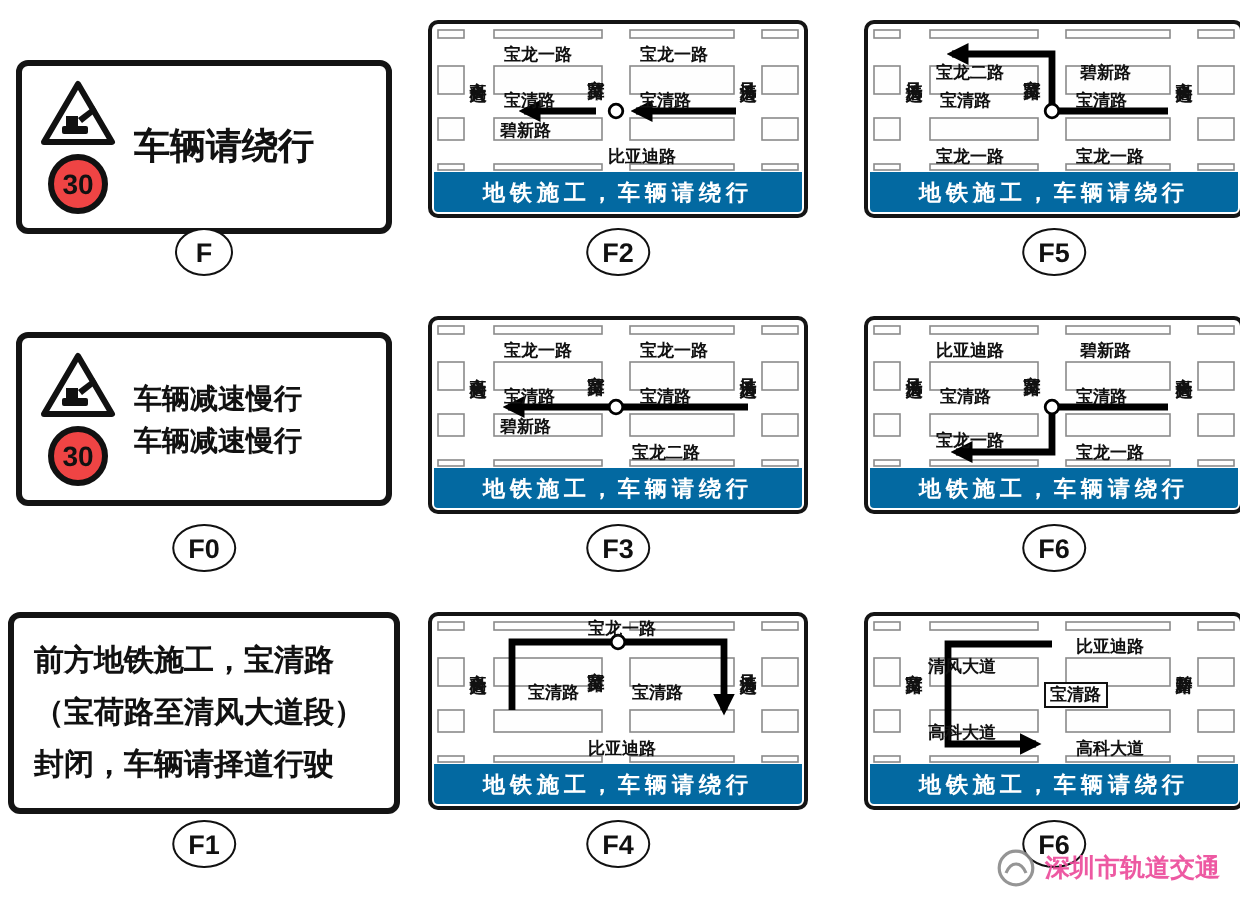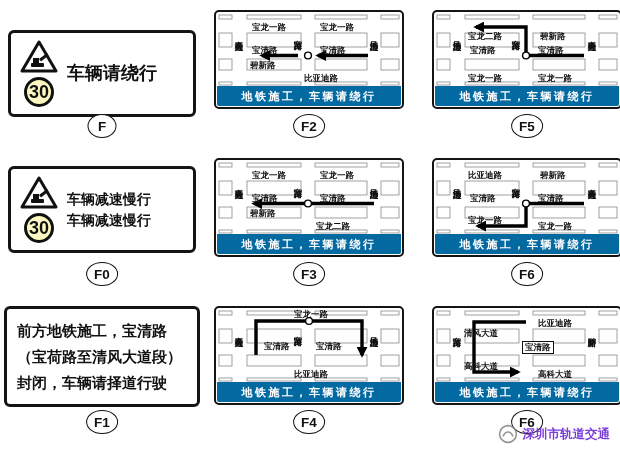--- a/index.html
+++ b/index.html
@@ -13,21 +13,21 @@
   
   .sign-id{position:absolute;top:112px;left:50%;transform:translateX(-50%);
            min-width:13px;height:20px;padding:1px 7px;border:1.7px solid #111;border-radius:50%;
            display:flex;align-items:center;justify-content:center;font-size:13.5px;font-weight:bold;background:#fff;}
 
   
   .text-sign{background:#fff;border:3px solid #141414;border-radius:6px;display:flex;align-items:center;
              gap:9px;padding:7px 9px;box-sizing:border-box;}
   .icon-col{display:flex;flex-direction:column;align-items:center;gap:4px;flex:0 0 auto;}
   .speed-badge{width:24px;height:24px;border:3px solid #111;border-radius:50%;display:flex;
-               align-items:center;justify-content:center;font-weight:bold;font-size:18px;background:#fef9c3;}
+               align-items:center;justify-content:center;font-weight:bold;font-size:14px;background:#ef4444;}
   .sign-lines{font-weight:bold;color:#111;white-space:nowrap;}
   #cell-f  .text-sign{margin-top:28px;width:188px;}
   #cell-f  .sign-lines{font-size:18px;line-height:1.5;}
   #cell-f0 .text-sign{margin-top:16px;width:188px;}
   #cell-f0 .sign-lines{font-size:14px;line-height:1.5;}
   #cell-f1 .text-sign{margin-top:8px;width:196px;padding:9px 10px;}
   #cell-f1 .sign-lines{font-size:15px;line-height:1.72;}
 
   
   .map-sign{width:186px;background:#fff;border:2.5px solid #141414;border-radius:5px;margin-top:8px;}
@@ -42,21 +42,21 @@
   .rlbl.box{border:1px solid #111;background:#fff;padding:1px 2px;font-weight:700;}
   .banner{height:20px;margin:0 1px 1px;background:#0369a1;color:#fff;font-size:11px;font-weight:bold;
           letter-spacing:2.5px;display:flex;align-items:center;justify-content:center;border-radius:0 0 2px 2px;}
 
   
   .watermark{position:absolute;left:64px;top:170px;z-index:10;pointer-events:none;color:#8f8f8f;
              opacity:0.40;font-weight:bold;}
   .watermark .wm1{font-size:56px;letter-spacing:7px;font-family:"DejaVu Serif", serif;}
   .watermark .wm2{font-size:29px;letter-spacing:2px;margin:-8px 0 0 72px;font-family:"DejaVu Serif", serif;}
   .footer-logo{position:absolute;right:10px;bottom:6px;display:flex;align-items:center;gap:5px;
-               color:#6d28d9;font-weight:bold;font-size:12.5px;opacity:0.9;z-index:11;}
+               color:#ec4899;font-weight:bold;font-size:12.5px;opacity:0.9;z-index:11;}
 </style>
 </head>
 <body>
 
 <div id="canvas">
   <div class="grid">
 
     <div class="cell c1" id="cell-f">
       <div class="text-sign">
         <div class="icon-col">

